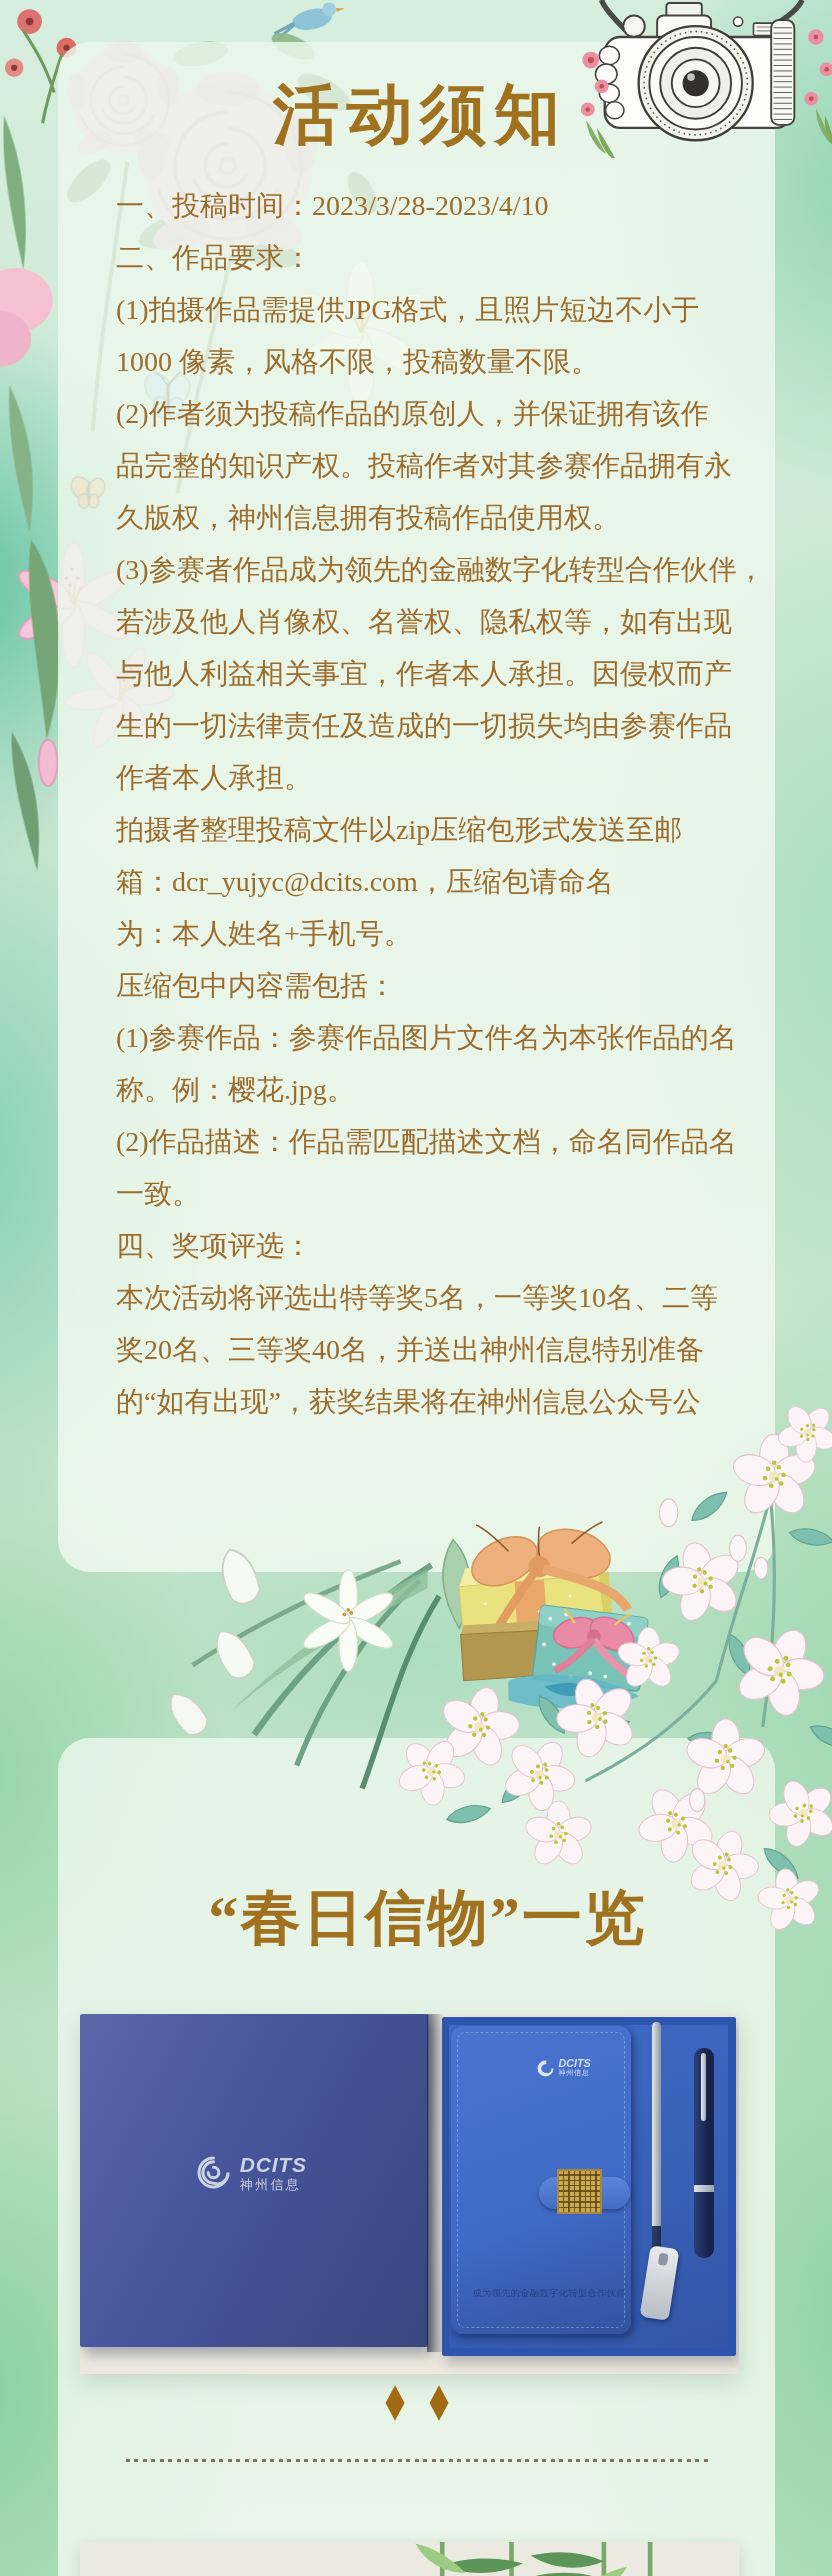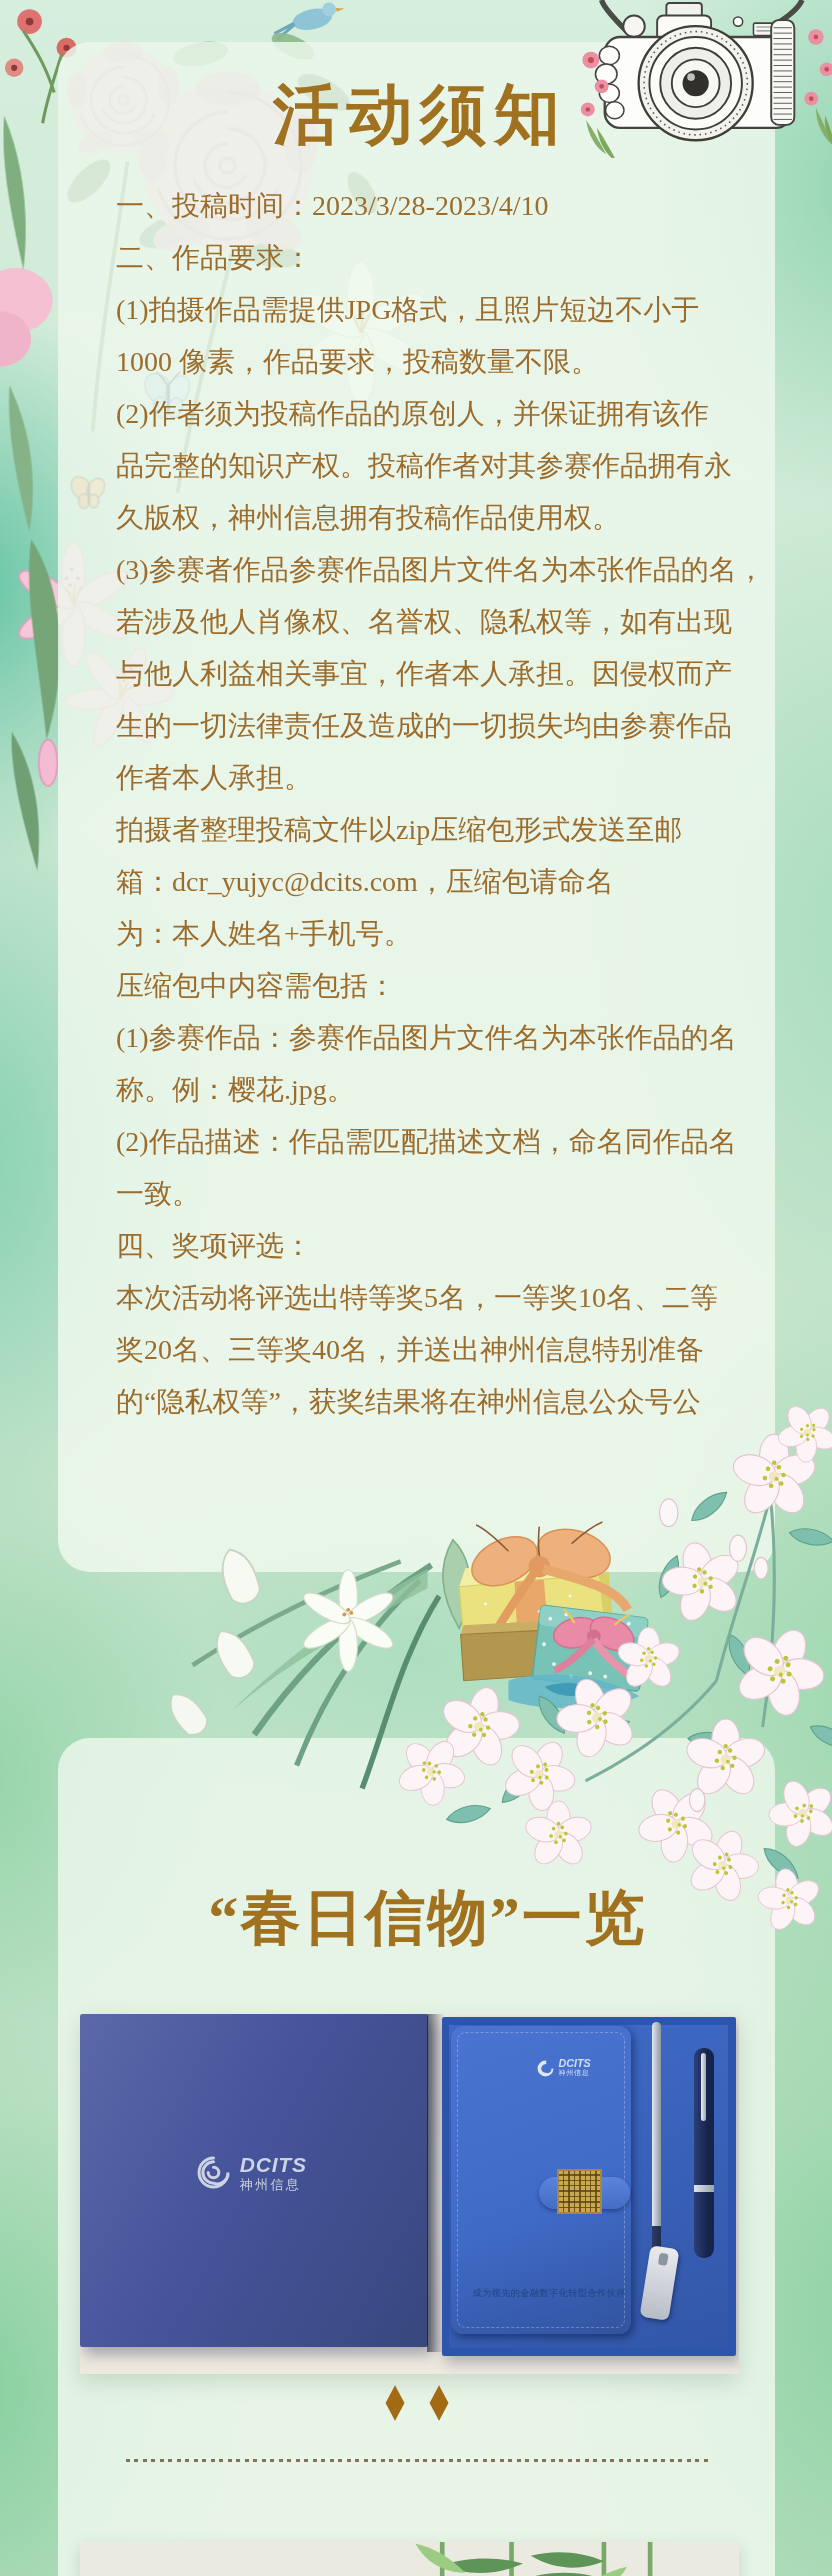--- a/index.html
+++ b/index.html
@@ -219,41 +219,41 @@
     <path d="M15,950 C45,1000 55,1060 48,1130 C30,1070 12,1000 15,950 Z" fill="#6f9f72"></path>
     <path d="M5,150 C30,210 38,280 30,350 C14,280 0,210 5,150 Z" fill="#7fae7f"></path>
   </svg>
 
   <section class="card card1">
     <h1 class="title">活动须知</h1>
     <div class="nlines" id="notice-lines">
         <div class="nline"><span class="b">一、投稿时间：2023/3/28-2023/4/10</span></div>
         <div class="nline"><span class="b">二、作品要求：</span></div>
         <div class="nline"><span>(1)拍摄作品需提供</span><span class="b">JPG格式</span><span>，且</span><span class="b">照片短边不小于</span></div>
-        <div class="nline"><span class="b">1000 像素</span><span>，作品要求，投稿数量不限。</span></div>
+        <div class="nline"><span class="b">1000 像素</span><span>，风格不限，投稿数量不限。</span></div>
         <div class="nline"><span>(2)</span><span class="b">作者须为投稿作品的原创人，并保证拥有该作</span></div>
         <div class="nline"><span class="b">品完整的知识产权。</span><span>投稿作者对其参赛作品拥有永</span></div>
         <div class="nline"><span>久版权，神州信息拥有投稿作品使用权。</span></div>
-        <div class="nline"><span>(3)参赛者作品</span><span class="b">参赛作品图片文件名为本张作品的名，</span></div>
+        <div class="nline"><span>(3)参赛者作品</span><span class="b">成为领先的金融数字化转型合作伙伴，</span></div>
         <div class="nline"><span>若涉及他人肖像权、名誉权、隐私权等，如有出现</span></div>
         <div class="nline"><span>与他人利益相关事宜，作者本人承担。因侵权而产</span></div>
         <div class="nline"><span>生的一切法律责任及造成的一切损失均由参赛作品</span></div>
         <div class="nline"><span>作者本人承担。</span></div>
         <div class="nline"><span>拍摄者整理投稿文件以</span><span class="b">zip压缩包</span><span>形式发送至邮</span></div>
         <div class="nline"><span>箱：</span><span class="b">dcr_yujyc@dcits.com</span><span>，压缩包请命名</span></div>
         <div class="nline"><span>为：</span><span class="b">本人姓名+手机号</span><span>。</span></div>
         <div class="nline"><span class="b">压缩包中内容需包括：</span></div>
         <div class="nline"><span>(1)参赛作品：参赛作品图片文件名为本张作品的名</span></div>
         <div class="nline"><span>称。例：樱花.jpg。</span></div>
         <div class="nline"><span>(2)作品描述：作品需匹配描述文档，命名同作品名</span></div>
         <div class="nline"><span>一致。</span></div>
         <div class="nline"><span class="b">四、奖项评选：</span></div>
         <div class="nline"><span>本次活动将评选出</span><span class="b">特等奖5名，一等奖10名、二等</span></div>
         <div class="nline"><span class="b">奖20名、三等奖40名，</span><span>并送出神州信息特别准备</span></div>
-        <div class="nline"><span>的“隐私权等”，获奖结果将在神州信息公众号公</span></div>
+        <div class="nline"><span>的“如有出现”，获奖结果将在神州信息公众号公</span></div>
       </div>
   </section>
 
   <svg class="layer" style="left:580px;top:0" width="256" height="158" viewBox="0 0 332 205">
     <path d="M60,40 C40,20 30,8 28,0 M250,34 C270,22 284,10 288,0" stroke="#4a4a46" stroke-width="7" fill="none"></path>
     <rect x="112" y="4" width="46" height="22" rx="4" fill="#f2f2ee" stroke="#45433f" stroke-width="2.5"></rect>
     <rect x="100" y="20" width="70" height="34" rx="8" fill="#fbfbf8" stroke="#45433f" stroke-width="2.5"></rect>
     <circle cx="70" cy="34" r="14" fill="#f6f6f2" stroke="#45433f" stroke-width="2.5"></circle>
     <rect x="32" y="48" width="242" height="118" rx="20" fill="#fdfdfb" stroke="#45433f" stroke-width="3"></rect>
     <g fill="#fdfdfb" stroke="#45433f" stroke-width="2">

